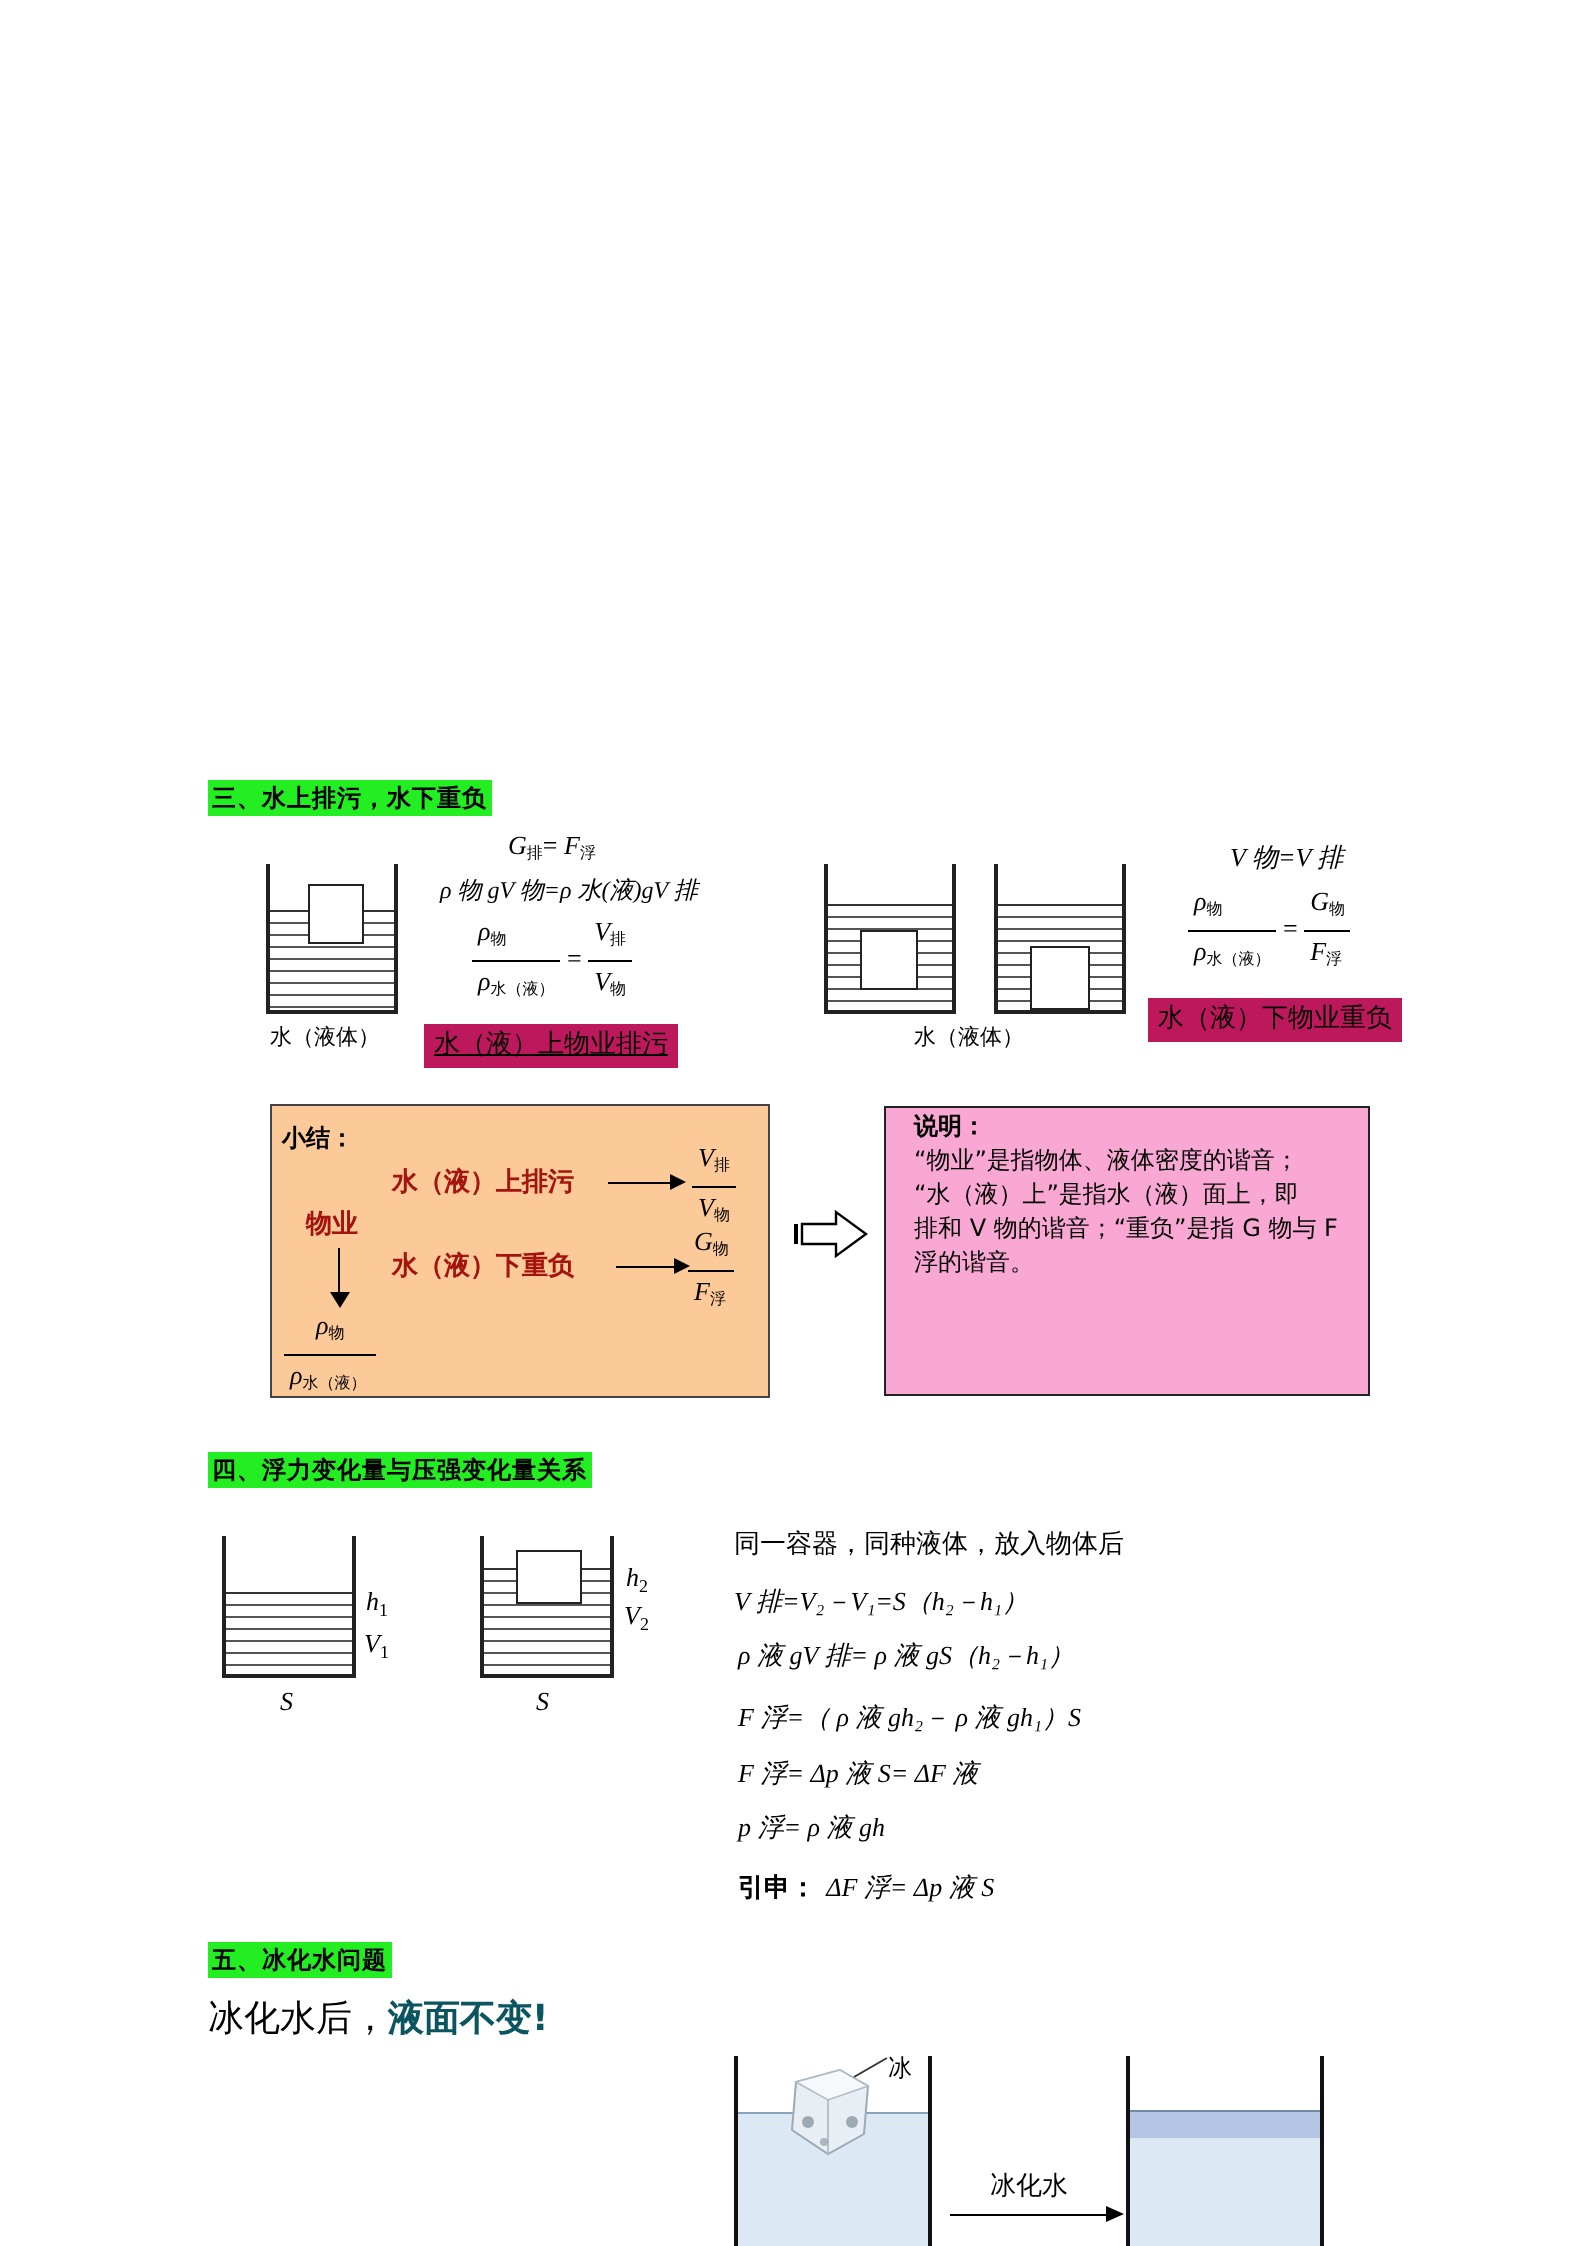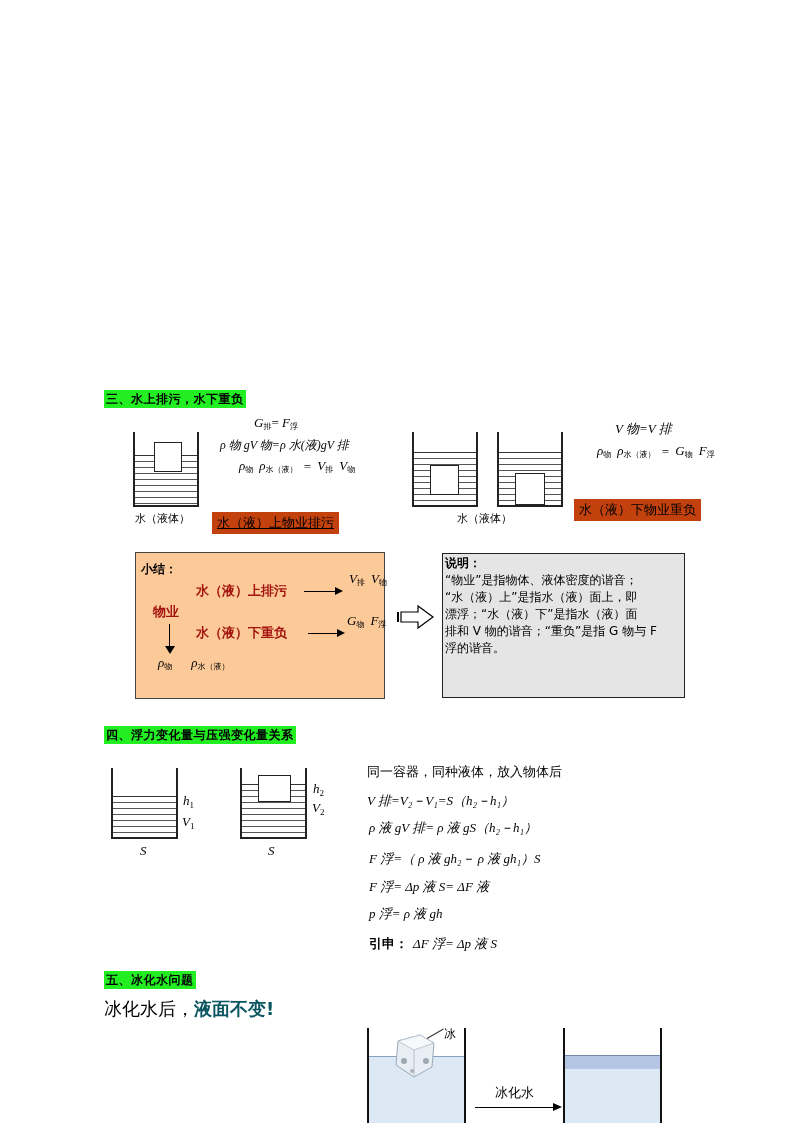--- a/index.html
+++ b/index.html
@@ -1,37 +1,37 @@
 <!DOCTYPE html>
 <html><head>
 <meta charset="utf-8">
 <style>
   html, body { margin: 0; padding: 0; background: #ffffff; }
   body { width: 794px; height: 1123px; position: relative; overflow: hidden;
          font-family: "DejaVu Sans", "Liberation Sans", sans-serif; color: #000; }
   .abs { position: absolute; }
   .hl-green { background: #22ee22; font-weight: bold; font-size: 12px; line-height: 16px; padding: 1px 2px; white-space: nowrap; letter-spacing: 0.5px; }
-  .hl-orange { background: #c2410c; font-size: 13px; line-height: 18px; padding: 2px 5px; white-space: nowrap; }
+  .hl-orange { background: #be185d; font-size: 13px; line-height: 18px; padding: 2px 5px; white-space: nowrap; }
   .it { font-style: italic; }
   .sub { font-size: 8px; font-style: normal; font-family: "DejaVu Sans", sans-serif; vertical-align: -2px; }
   .num-sub { font-size: 9px; font-style: normal; vertical-align: -3px; }
   .formula { font-family: "Liberation Serif", "DejaVu Serif", serif; font-size: 13px; white-space: nowrap; }
-  .frac { display: inline-flex; flex-direction: row; align-items: flex-end; vertical-align: middle; }
+  .frac { display: inline-flex; flex-direction: column; align-items: flex-start; vertical-align: middle; }
   .frac .num, .frac .den { padding: 0 3px; line-height: 20px; font-style: italic; }
   .frac .bar { height: 1px; background: #000; align-self: stretch; }
   .beaker { position: absolute; border-left: 2px solid #222; border-right: 2px solid #222; border-bottom: 2px solid #222; box-sizing: border-box; }
   .liquid { position: absolute; left: 0; right: 0; bottom: 0; border-top: 1.5px solid #333;
             background-color: #ffffff;
             background-image: repeating-linear-gradient(to bottom, transparent 0, transparent 5px, #555 5px, #555 6px),
                               repeating-linear-gradient(to right, transparent 0, transparent 4px, #fff 4px, #fff 6px); }
   .block { position: absolute; background: #fff; border: 1.5px solid #222; box-sizing: border-box; }
   .caption { font-size: 11px; white-space: nowrap; }
   .summary-box { background: #fcc998; border: 1px solid #444; box-sizing: border-box; }
   .red { color: #a3140f; }
-  .note-box { border: 1px solid #222; box-sizing: border-box; background: #e5e5e5; font-size: 12px; line-height: 17px; padding: 1px 2px; }
+  .note-box { border: 1px solid #222; box-sizing: border-box; background: #f9a8d4; font-size: 12px; line-height: 17px; padding: 1px 14px; }
   .teal { color: #0b5560; font-weight: bold; }
   .water { background: #dce9f5; }
 </style>
 </head>
 <body>
 
 <div class="abs hl-green" style="left:104px; top:390px;">三、水上排污，水下重负</div>
 
 <div class="beaker" style="left:133px; top:432px; width:66px; height:75px;">
   <div class="liquid" style="height:49px;"></div>
@@ -123,21 +123,20 @@
 
 <svg class="abs" style="left:396px; top:604px;" width="40" height="26">
   <rect x="1" y="8" width="2" height="10" fill="#000"></rect>
   <path d="M5 8 H22 V2 L37 13 L22 24 V18 H5 Z" fill="#fff" stroke="#000" stroke-width="1.2"></path>
 </svg>
 
 <div class="abs note-box" style="left:442px; top:553px; width:243px; height:145px;">
   <div style="font-weight:bold;">说明：</div>
   <div>“物业”是指物体、液体密度的谐音；</div>
   <div>“水（液）上”是指水（液）面上，即</div>
-  <div>漂浮；“水（液）下”是指水（液）面</div>
   <div>排和 V 物的谐音；“重负”是指 G 物与 F</div>
   <div>浮的谐音。</div>
 </div>
 
 <div class="abs hl-green" style="left:104px; top:726px;">四、浮力变化量与压强变化量关系</div>
 
 <div class="beaker" style="left:111px; top:768px; width:67px; height:71px;">
   <div class="liquid" style="height:40px;"></div>
 </div>
 <div class="abs formula it" style="left:183px; top:793px;"><span>h</span><span class="num-sub">1</span></div>

